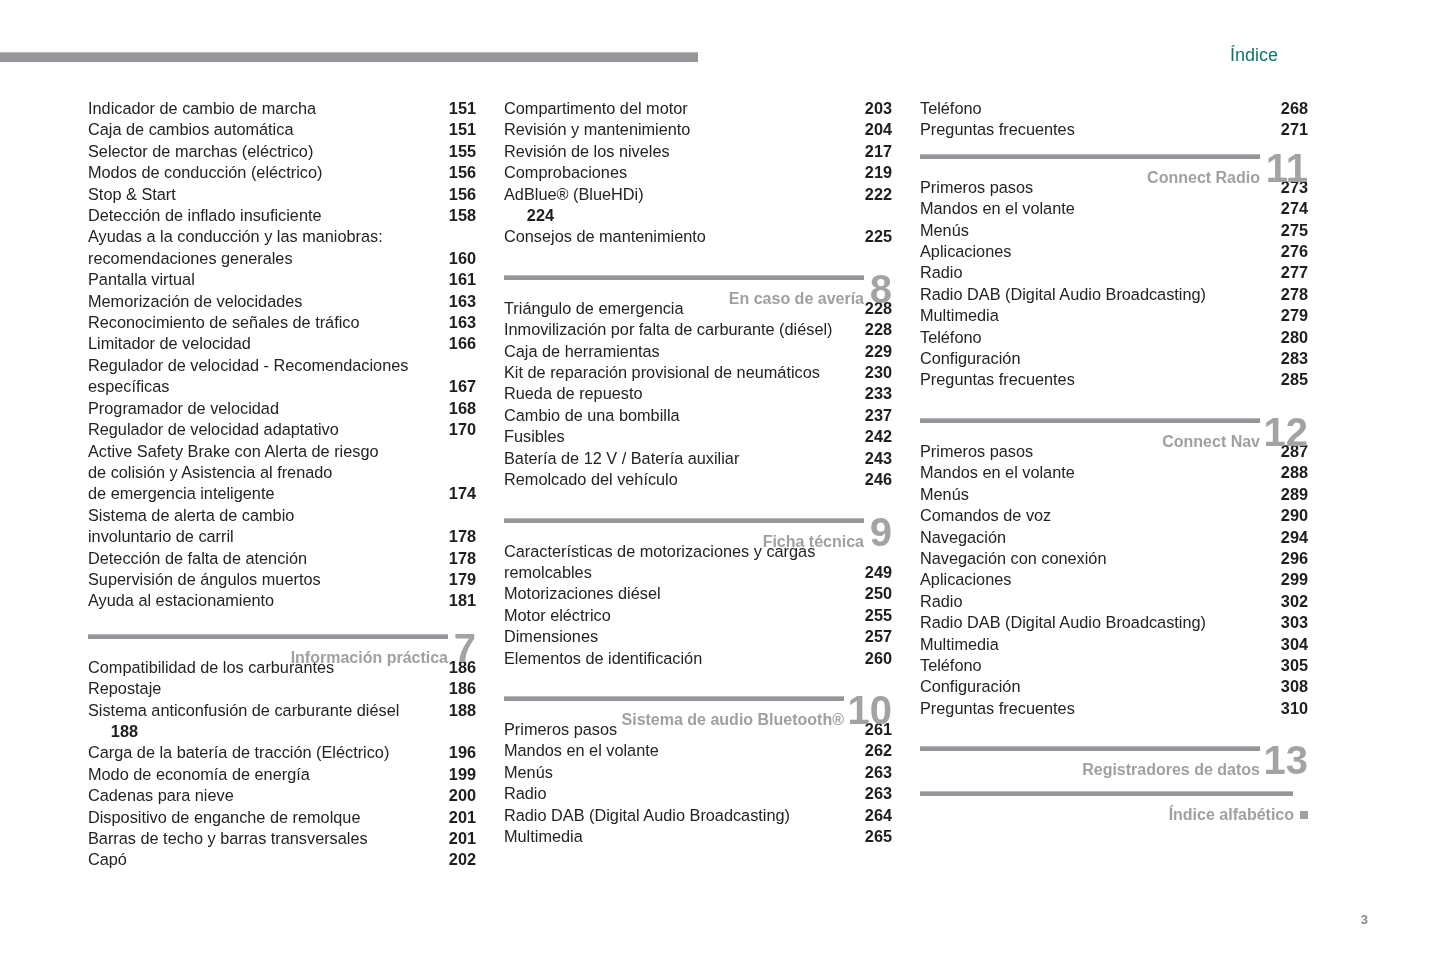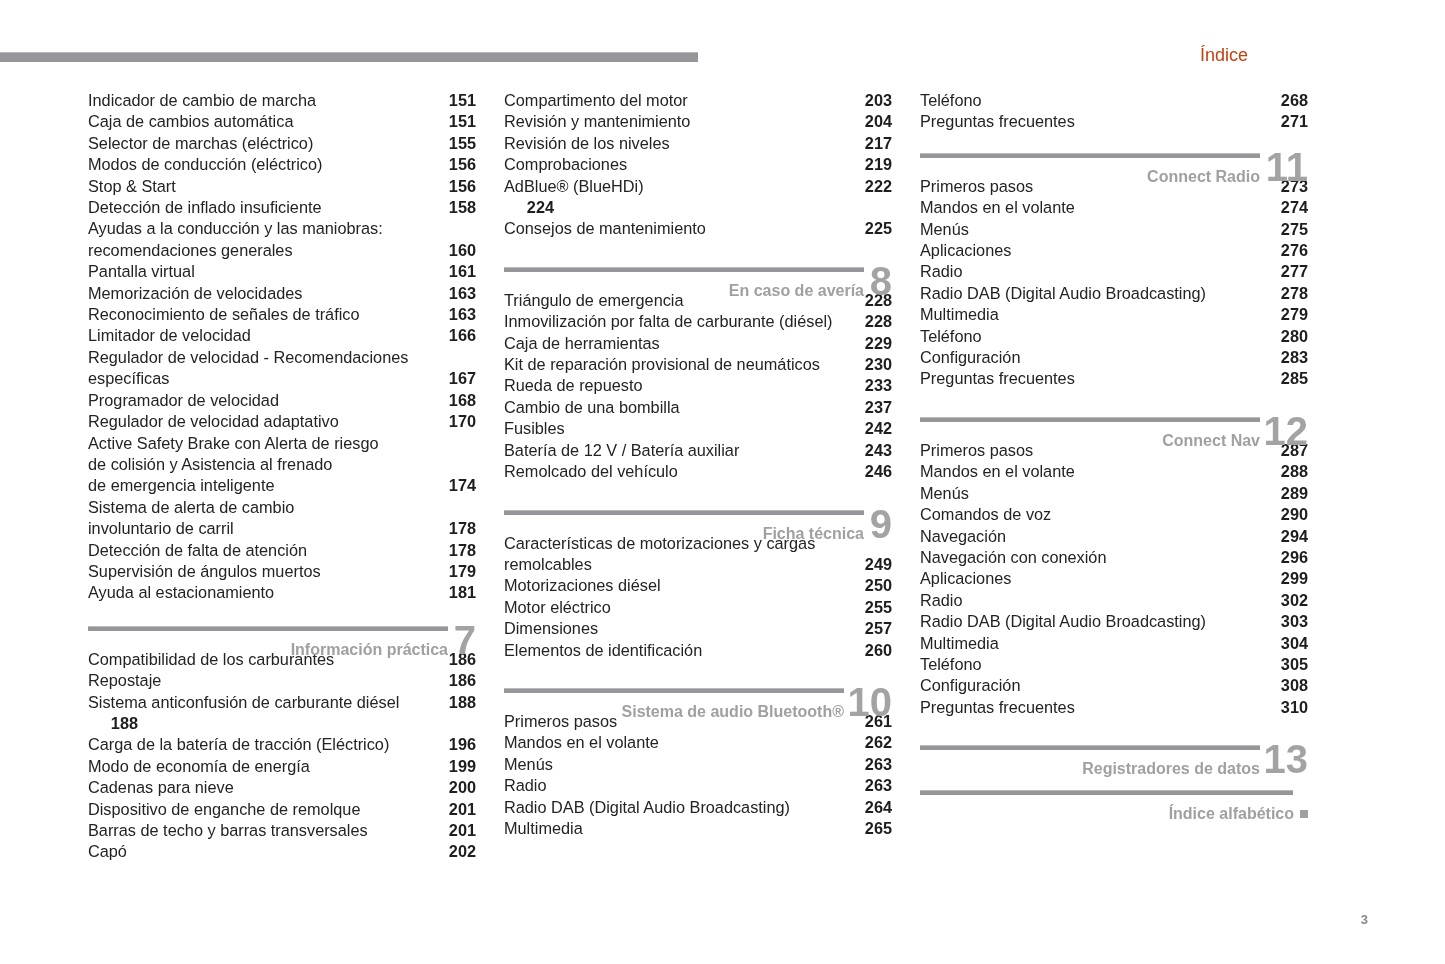--- a/index.html
+++ b/index.html
@@ -1,23 +1,23 @@
 <!DOCTYPE html>
 <html><head>
 <meta charset="utf-8">
 <style>
   * { box-sizing: border-box; margin: 0; padding: 0; }
   html, body { width: 1445px; height: 964px; background: #ffffff; overflow: hidden; }
   body { position: relative; font-family: "Liberation Sans", sans-serif; color: #222; }
 
   .top-bar { position: absolute; left: 0; top: 52px; width: 698px; height: 10px; background: #96969a; border-top: 1px solid #b6b6b9; }
-  .page-heading { position: absolute; left: 1200px; width: 108px; top: 45px; text-align: left; font-size: 18px; color: #c2410c; }
+  .page-heading { position: absolute; left: 1200px; width: 108px; top: 45px; text-align: center; font-size: 18px; color: #0f766e; }
   .page-number { position: absolute; left: 1340px; width: 28px; top: 912px; text-align: right; font-size: 13px; font-weight: bold; color: #8a8a8a; }
 
-  .col { position: absolute; top: 90px; width: 388px; }
+  .col { position: absolute; top: 98px; width: 388px; }
   .col-1 { left: 88px; }
   .col-2 { left: 504px; }
   .col-3 { left: 920px; }
 
   .entry { display: flex; align-items: flex-end; font-size: 16.3px; line-height: 21.4px; color: #232323; }
   .entry .label { flex: 1; padding-right: 6px; }
   .entry .page { width: 50px; text-align: right; font-weight: bold; color: #1e1e1e; }
 
   .section-head { position: relative; height: 45px; margin-top: 17px; }
   .section-head .rule { position: absolute; left: 0; top: 0; height: 5px; background: #96969a; border-top: 1px solid #b9b9bc; }
@@ -335,21 +335,21 @@
       <div class="entry">
         <span class="label">Teléfono</span>
         <span class="page">268</span>
       </div>
       <div class="entry">
         <span class="label">Preguntas frecuentes</span>
         <span class="page">271</span>
       </div>
     </div>
 
-  <div class="section-head sh-wide" style="margin-top:20px">
+  <div class="section-head sh-wide" style="margin-top:13px">
     <div class="rule"></div>
     <div class="title">Connect Radio</div>
     <div class="num">11</div>
   </div>
   <div style="margin-top:-22px">
       <div class="entry">
         <span class="label">Primeros pasos</span>
         <span class="page">273</span>
       </div>
       <div class="entry">

